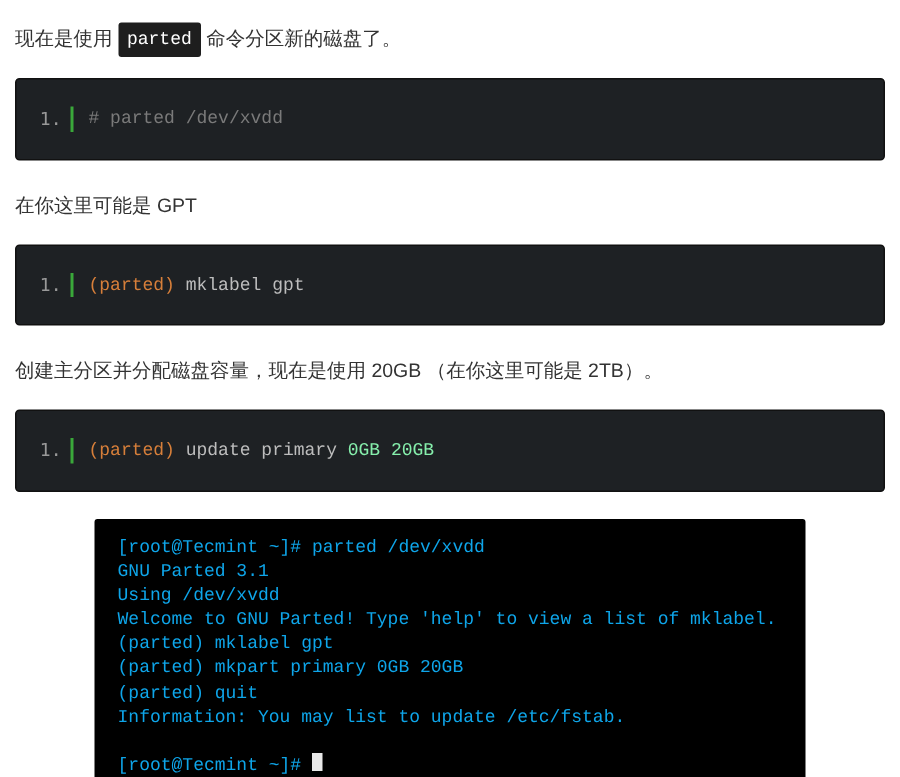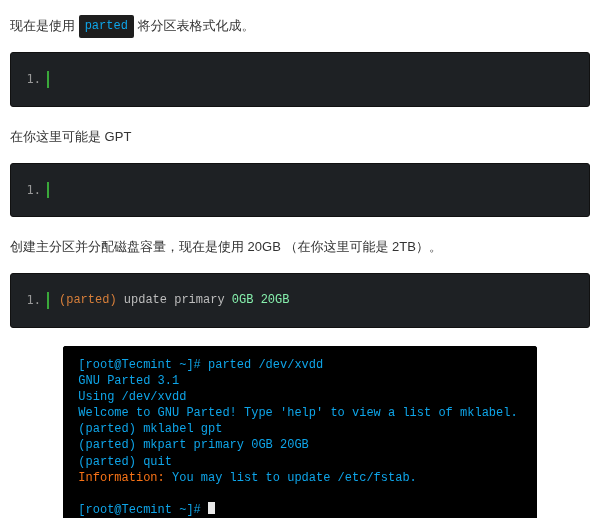--- a/index.html
+++ b/index.html
@@ -12,21 +12,21 @@
     width: 580px;
   }
   .para {
     margin: 6px 0 14px 0;
     line-height: 1.8;
     font-size: 13px;
   }
   .inline-code {
     display: inline-block;
     background: #1e1e1e;
-    color: #0ea5e9;
+    color: #ffffff;
     font-family: Consolas, "Courier New", monospace;
     font-size: 12px;
     padding: 1px 6px;
     border-radius: 2px;
     vertical-align: middle;
   }
   .codeblock {
     background: #1e2124;
     border: 1px solid #111;
     border-radius: 3px;
@@ -72,46 +72,48 @@
     font-family: Consolas, "Courier New", monospace;
     font-size: 12px;
     text-align: left;
     padding: 10px 18px 14px 14px;
     border: 1px solid #000;
     white-space: pre;
     line-height: 1.35;
     border-radius: 2px;
   }
   .t-white  { color: #0ea5e9; }
-  .t-cyan   { color: #f97316; }
+  .t-cyan   { color: #0ea5e9; }
   .t-cursor {
     display: inline-block;
     width: 7px;
     height: 12px;
     background: #e8e8e8;
     vertical-align: -1px;
   }
 </style>
 </head>
 <body>
 
 <p class="para">
-  <span>现在是使用 </span><span class="inline-code">parted</span><span> 将分区表格式化成。</span>
+  <span>现在是使用 </span><span class="inline-code">parted</span><span> 命令分区新的磁盘了。</span>
 </p>
 
 <div class="codeblock">
   <span class="lineno">1.</span>
   <span class="bar"></span>
+  <span class="code"><span class="c-cmt"># parted /dev/xvdd</span></span>
 </div>
 
 <p class="para">在你这里可能是 GPT</p>
 
 <div class="codeblock">
   <span class="lineno">1.</span>
   <span class="bar"></span>
+  <span class="code"><span class="c-tag">(parted)</span><span class="c-cmd"> mklabel gpt</span></span>
 </div>
 
 <p class="para">创建主分区并分配磁盘容量，现在是使用 20GB （在你这里可能是 2TB）。</p>
 
 <div class="codeblock">
   <span class="lineno">1.</span>
   <span class="bar"></span>
   <span class="code"><span class="c-tag">(parted)</span><span class="c-cmd"> update primary </span><span class="c-size">0GB 20GB</span></span>
 </div>
 

